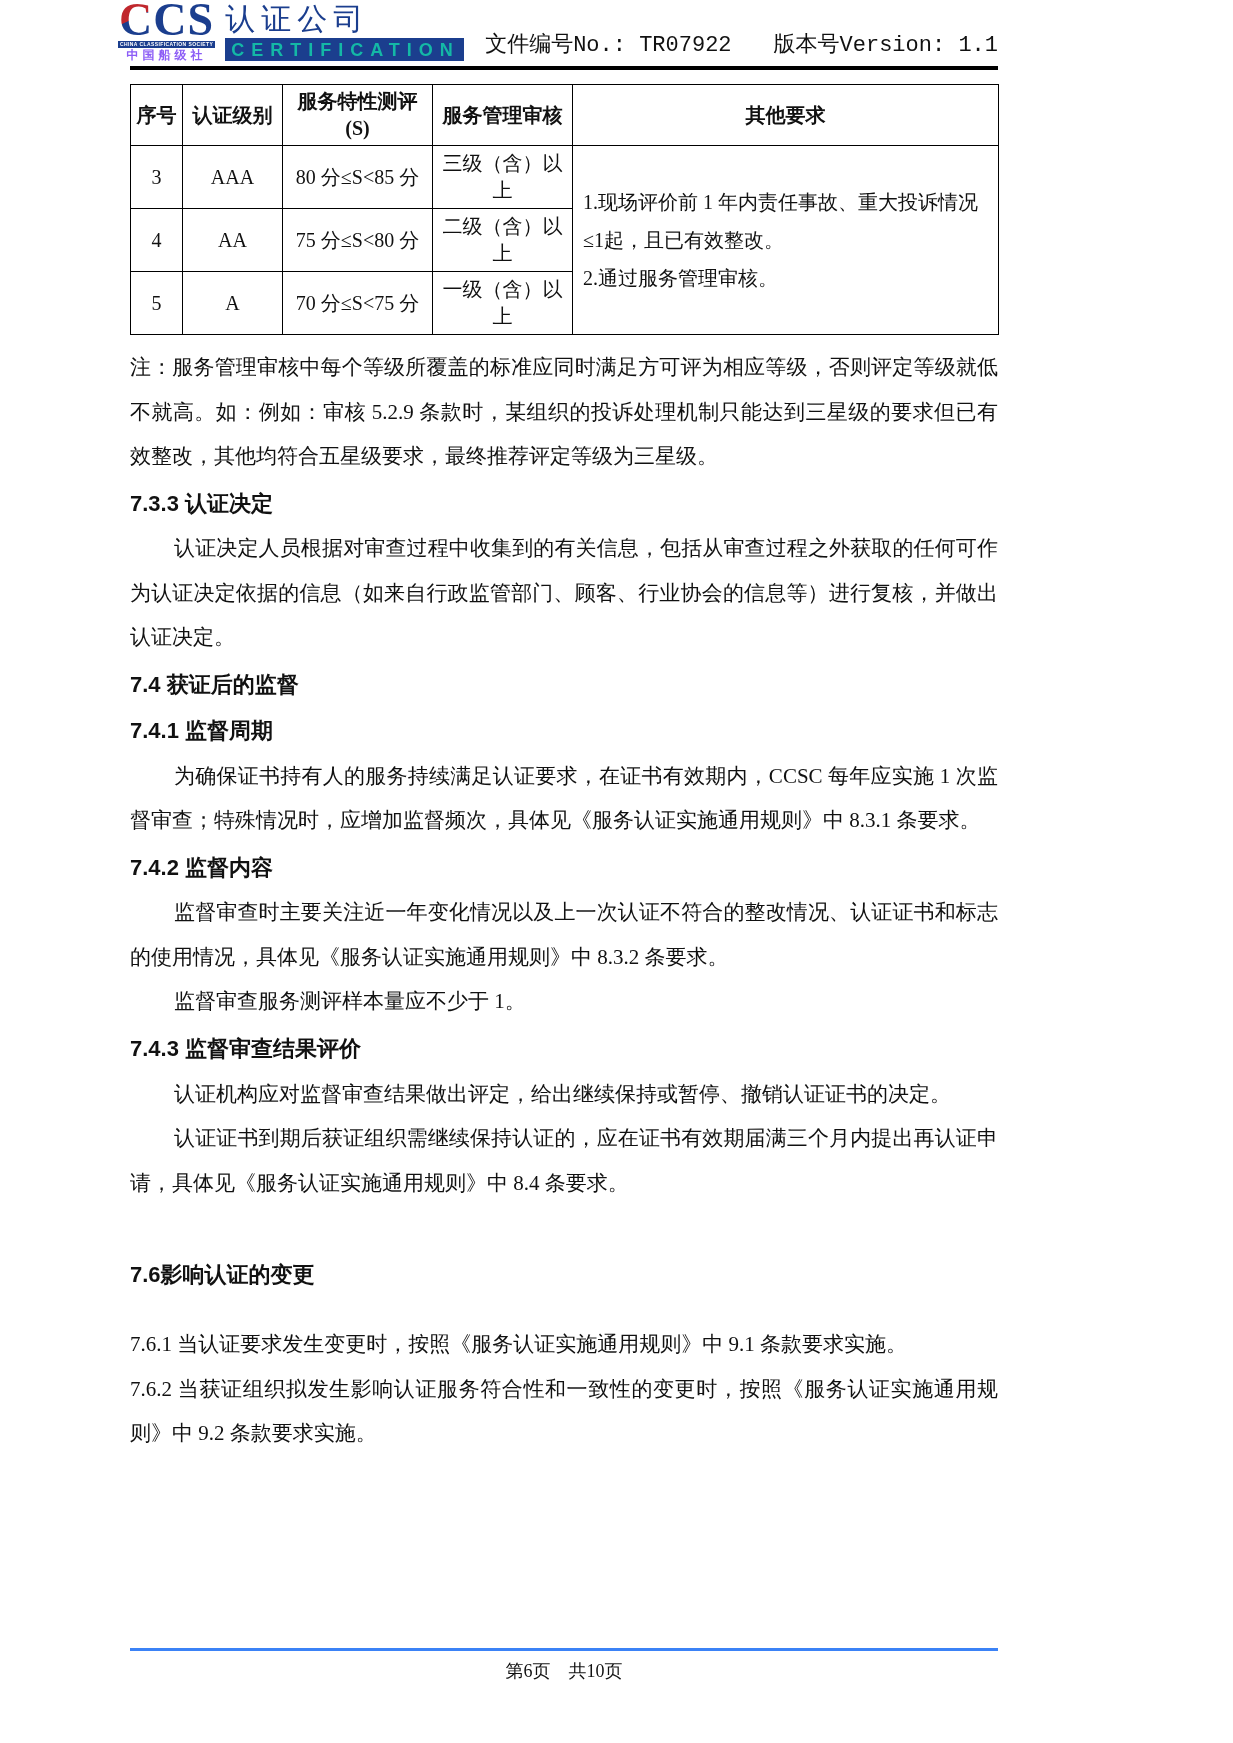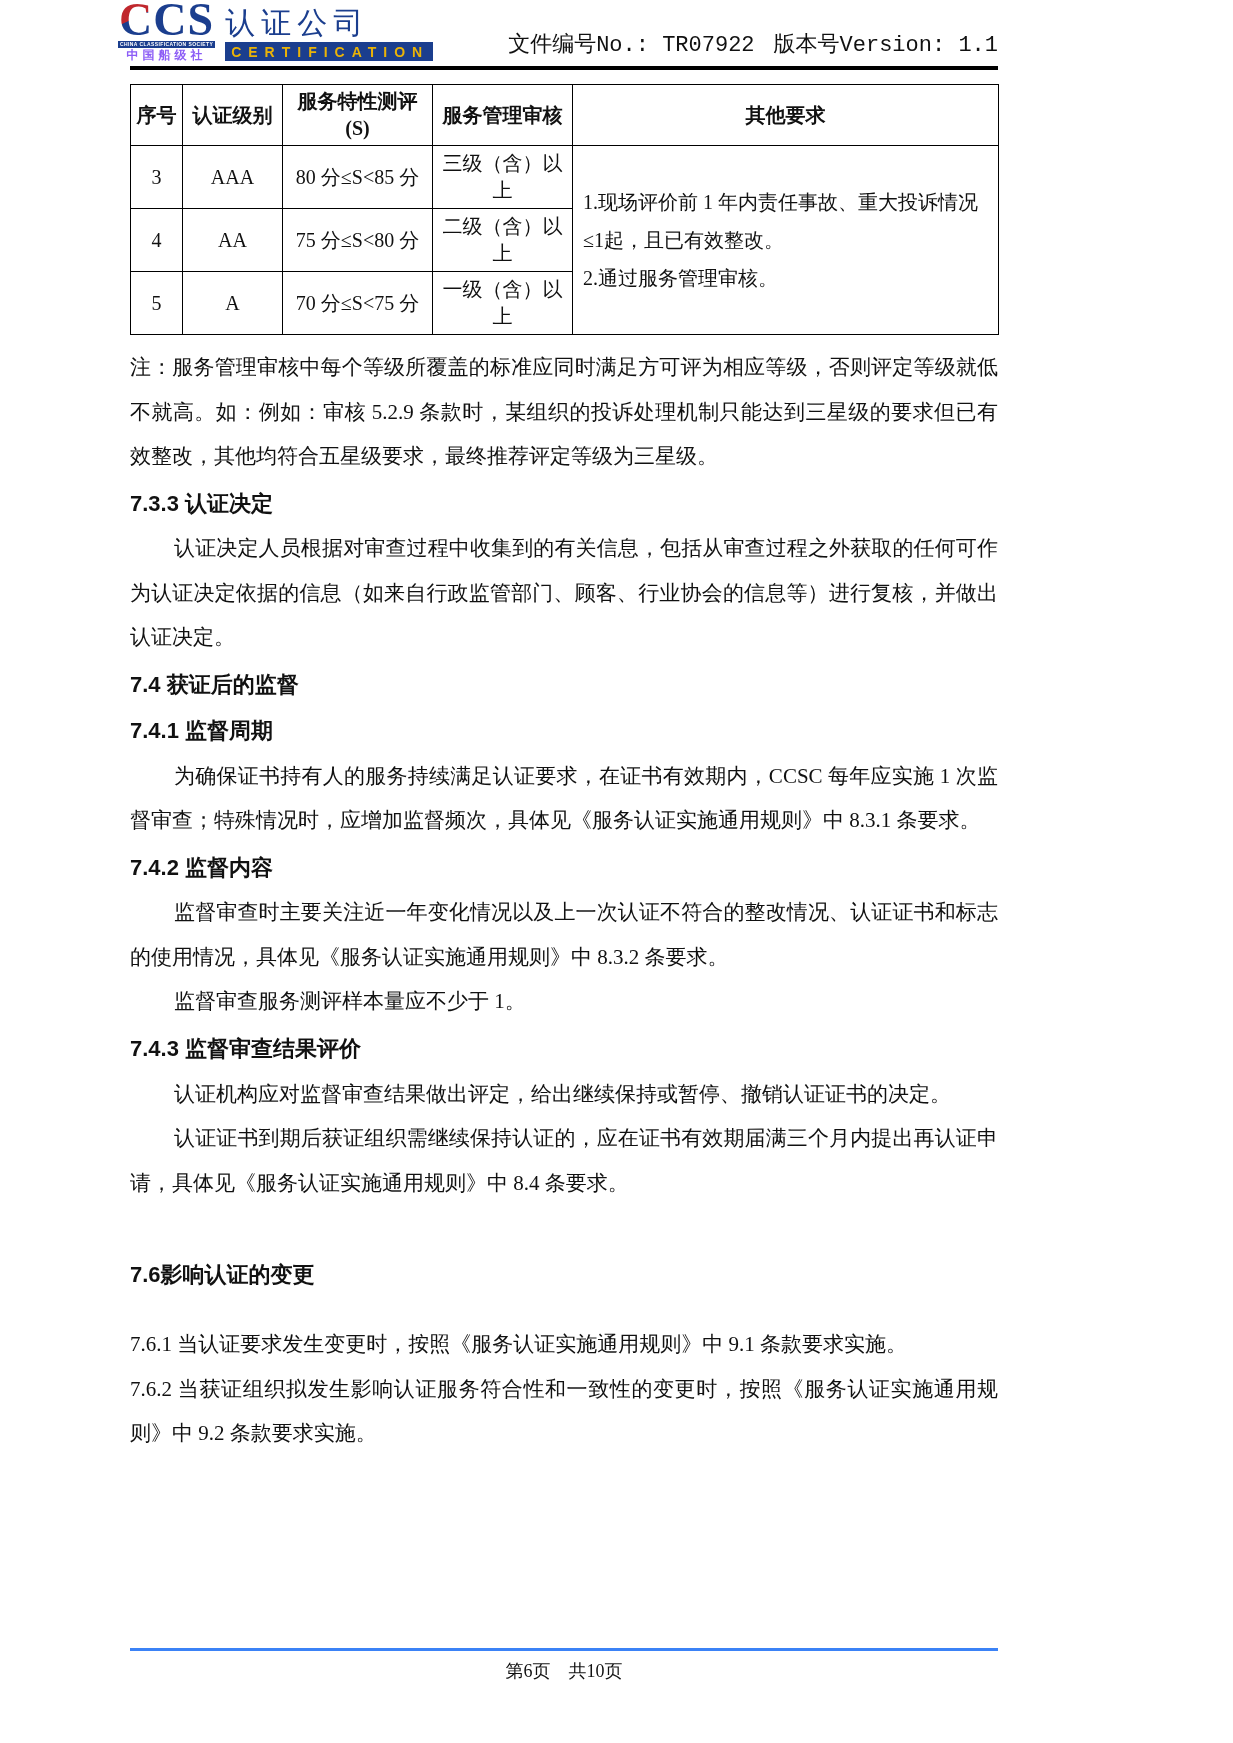--- a/index.html
+++ b/index.html
@@ -32,26 +32,26 @@
   .soc-cn{
     color:#8b5cf6;font-family:"Liberation Sans",sans-serif;font-weight:bold;
     font-size:12px;letter-spacing:4px;margin-top:1px;white-space:nowrap;
   }
   .logo-right{display:flex;flex-direction:column;line-height:1;}
   .brand-cn{
     color:#1b3e8e;font-family:"Liberation Sans",sans-serif;font-weight:normal;
     font-size:30px;letter-spacing:6px;white-space:nowrap;
   }
   .cert-bar{
-    background:#1b3e8e;color:#eab308;font-family:"Liberation Sans",sans-serif;font-weight:bold;
-    font-size:14px;letter-spacing:7px;text-align:center;padding:3px 4px 2px 6px;margin-top:4px;white-space:nowrap;
+    background:#1b3e8e;color:#14b8a6;font-family:"Liberation Sans",sans-serif;font-weight:bold;
+    font-size:18px;letter-spacing:7px;text-align:center;padding:3px 4px 2px 6px;margin-top:4px;white-space:nowrap;
   }
   .doc-meta{
     font-family:"Liberation Mono","DejaVu Sans Mono",monospace;
-    font-size:22px;white-space:nowrap;padding-bottom:2px;display:flex;gap:19px;
+    font-size:22px;white-space:nowrap;padding-bottom:2px;display:flex;gap:42px;
   }
   
   table.cert{
     border-collapse:collapse;width:868px;margin-top:14px;
     font-size:20px;table-layout:fixed;
   }
   table.cert,table.cert th,table.cert td{border:1.5px solid #000;}
   table.cert th{
     font-weight:bold;height:56px;text-align:center;vertical-align:middle;
     white-space:pre-line;padding:2px;line-height:1.35;

